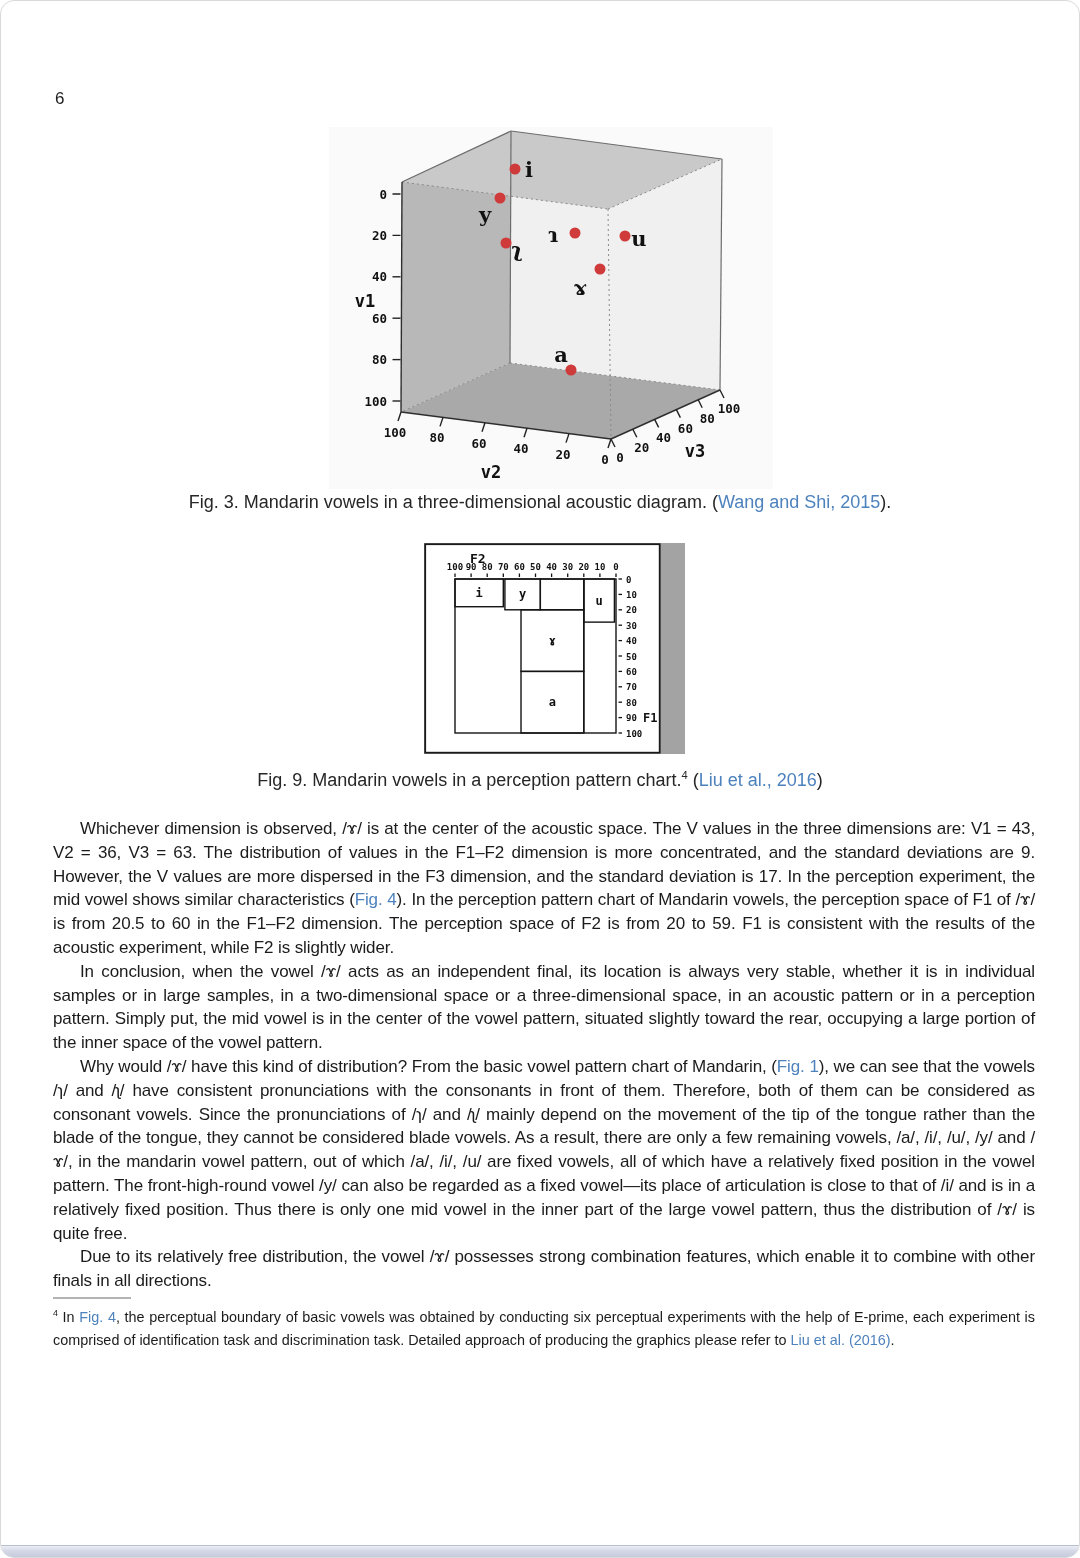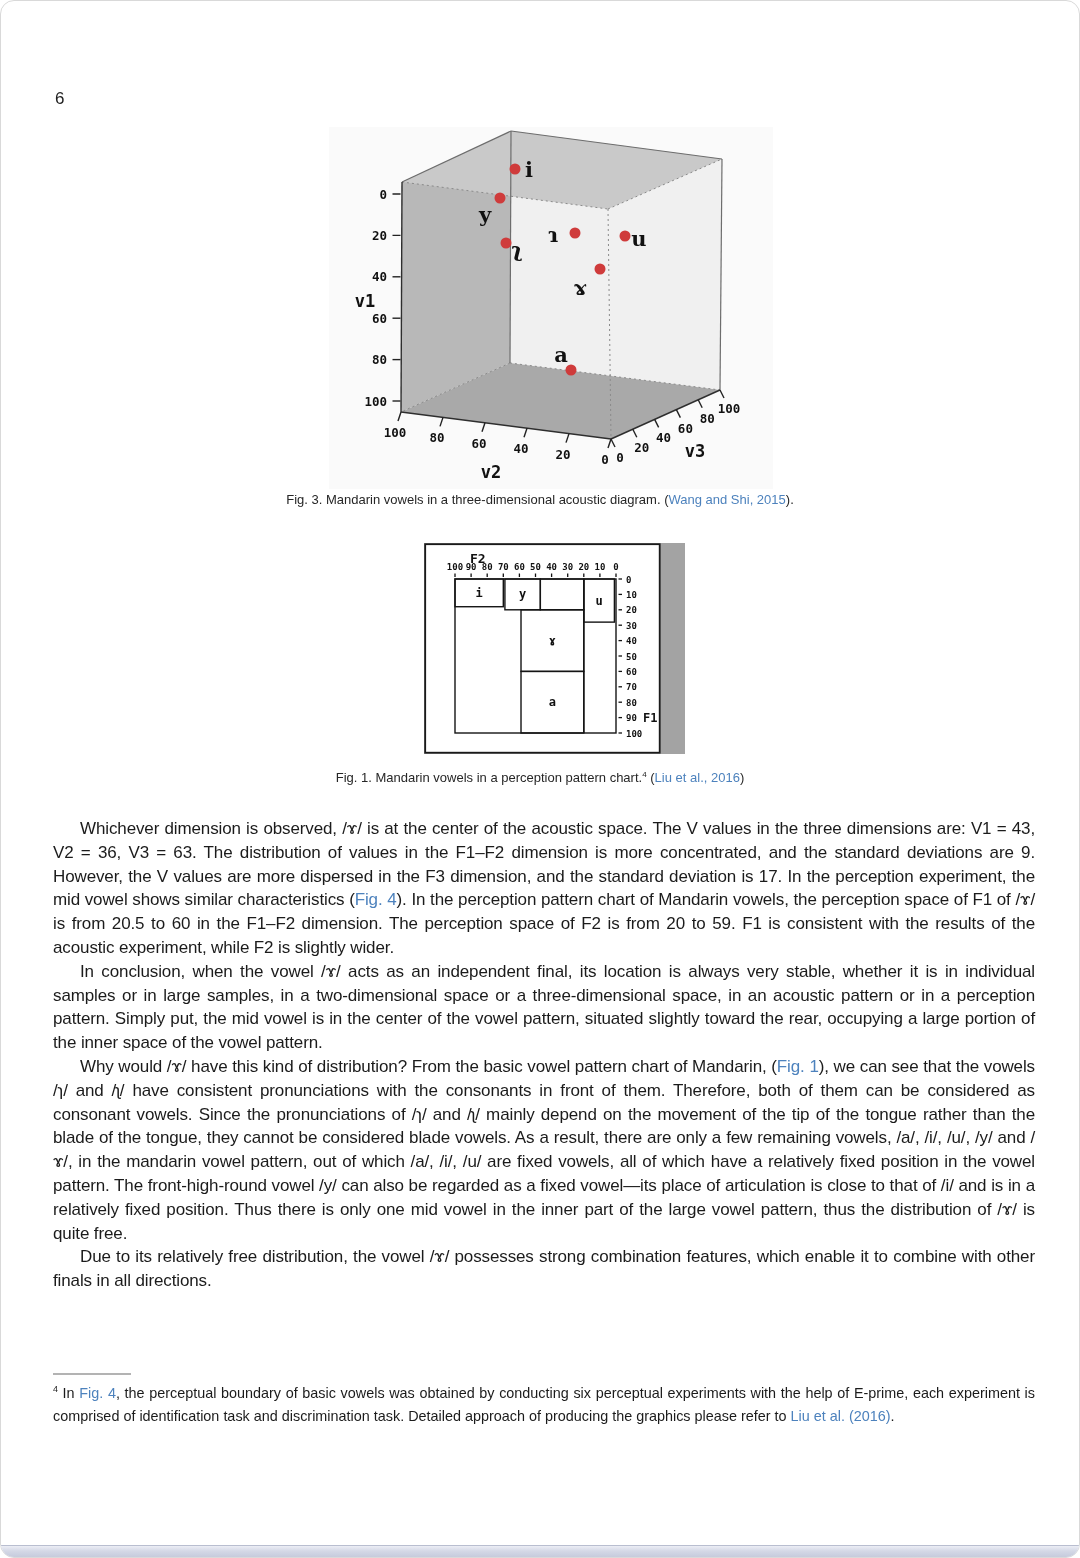--- a/index.html
+++ b/index.html
@@ -4,27 +4,27 @@
 <style>
   html,body{margin:0;padding:0;background:#fff;}
   .page{position:relative;width:1080px;height:1558px;box-sizing:border-box;
         background:#fff;border:1px solid #d9d9d9;border-radius:14px;overflow:hidden;
         font-family:"Liberation Sans","DejaVu Sans",sans-serif;color:#1c1c1c;}
   .pagenum{position:absolute;left:54px;top:88px;font-size:17px;color:#222;}
   .runhead{position:absolute;left:0;right:0;top:88px;text-align:center;
            font-style:italic;font-size:16.5px;color:#222;}
   .fig3wrap{position:absolute;left:328px;top:126px;width:444px;height:370px;}
   .fig4wrap{position:absolute;left:423px;top:542px;width:261px;height:211px;background:#a3a3a3;}
-  .caption{position:absolute;left:0;right:0;text-align:center;font-size:13px;color:#262626;}
+  .caption{position:absolute;left:0;right:0;text-align:center;font-size:18px;color:#262626;}
   .cap3{top:491px;}
   .cap4{top:769px;}
   .article{position:absolute;left:52px;top:816px;width:982px;}
   .article p{margin:0;text-indent:27px;font-size:17px;line-height:23.8px;
              text-align:justify;letter-spacing:-0.12px;color:#1b1b1b;}
-  .footnote{position:absolute;left:52px;top:1372px;width:982px;}
+  .footnote{position:absolute;left:52px;top:1296px;width:982px;}
   .fnrule{width:78px;border-top:2px solid #b3b3b3;margin-bottom:7px;}
   .fntext{font-size:14.4px;line-height:22.6px;text-align:justify;color:#1b1b1b;}
   sup{font-size:0.62em;line-height:0;}
   .link{color:var(--link,#4d82bd);}
   .bottombar{position:absolute;left:0;right:0;bottom:0;height:11px;
              background:linear-gradient(180deg,#eceef5 0%,#d4d8e6 45%,#c6cbdc 100%);
              border-top:1px solid #b9bed0;}
   
   .f3tick{font:bold 12.5px "DejaVu Sans Mono",monospace;fill:#111;}
   .f3axis{font:bold 17px "DejaVu Sans Mono",monospace;fill:#111;}
@@ -189,21 +189,21 @@
           <text x="175.095" y="61.56" class="f4vowel" text-anchor="middle">u</text>
           <rect x="97.01" y="66.8" width="62.790000000000006" height="61.60000000000001" fill="none" stroke="#141414" stroke-width="1.4"></rect>
           <text x="128.405" y="101.6" class="f4vowel" text-anchor="middle">ɤ</text>
           <rect x="97.01" y="128.4" width="62.790000000000006" height="61.599999999999994" fill="none" stroke="#141414" stroke-width="1.4"></rect>
           <text x="128.405" y="163.2" class="f4vowel" text-anchor="middle">a</text>
           <line x1="159.8" y1="36" x2="159.8" y2="190" stroke="#141414" stroke-width="1.4"></line>
         </g>
     </svg>
   </div>
 
-  <div class="caption cap4"><span>Fig. 1.  Mandarin vowels in a perception pattern chart.</span><sup>4</sup><span> (</span><span class="link">Liu et al., 2016</span><span>)</span></div>
+  <div class="caption cap4"><span>Fig. 9.  Mandarin vowels in a perception pattern chart.</span><sup>4</sup><span> (</span><span class="link">Liu et al., 2016</span><span>)</span></div>
 
   <div class="article" id="article">
       <p><span>Whichever dimension is observed, /ɤ/ is at the center of the acoustic space. The V values in the three dimensions are: V1 = 43, V2 = 36, V3 = 63. The distribution of values in the F1–F2 dimension is more concentrated, and the standard deviations are 9. However, the V values are more dispersed in the F3 dimension, and the standard deviation is 17. In the perception experiment, the mid vowel shows similar characteristics (</span><span class="link">Fig. 4</span><span>). In the perception pattern chart of Mandarin vowels, the perception space of F1 of /ɤ/ is from 20.5 to 60 in the F1–F2 dimension. The perception space of F2 is from 20 to 59. F1 is consistent with the results of the acoustic experiment, while F2 is slightly wider.</span></p>
       <p><span>In conclusion, when the vowel /ɤ/ acts as an independent final, its location is always very stable, whether it is in individual samples or in large samples, in a two-dimensional space or a three-dimensional space, in an acoustic pattern or in a perception pattern. Simply put, the mid vowel is in the center of the vowel pattern, situated slightly toward the rear, occupying a large portion of the inner space of the vowel pattern.</span></p>
       <p><span>Why would /ɤ/ have this kind of distribution? From the basic vowel pattern chart of Mandarin, (</span><span class="link">Fig. 1</span><span>), we can see that the vowels /ɿ/ and /ʅ/ have consistent pronunciations with the consonants in front of them. Therefore, both of them can be considered as consonant vowels. Since the pronunciations of /ɿ/ and /ʅ/ mainly depend on the movement of the tip of the tongue rather than the blade of the tongue, they cannot be considered blade vowels. As a result, there are only a few remaining vowels, /a/, /i/, /u/, /y/ and /ɤ/, in the mandarin vowel pattern, out of which /a/, /i/, /u/ are fixed vowels, all of which have a relatively fixed position in the vowel pattern. The front-high-round vowel /y/ can also be regarded as a fixed vowel—its place of articulation is close to that of /i/ and is in a relatively fixed position. Thus there is only one mid vowel in the inner part of the large vowel pattern, thus the distribution of /ɤ/ is quite free.</span></p>
       <p><span>Due to its relatively free distribution, the vowel /ɤ/ possesses strong combination features, which enable it to combine with other finals in all directions.</span></p>
     </div>
 
   <div class="footnote">
     <div class="fnrule"></div>

